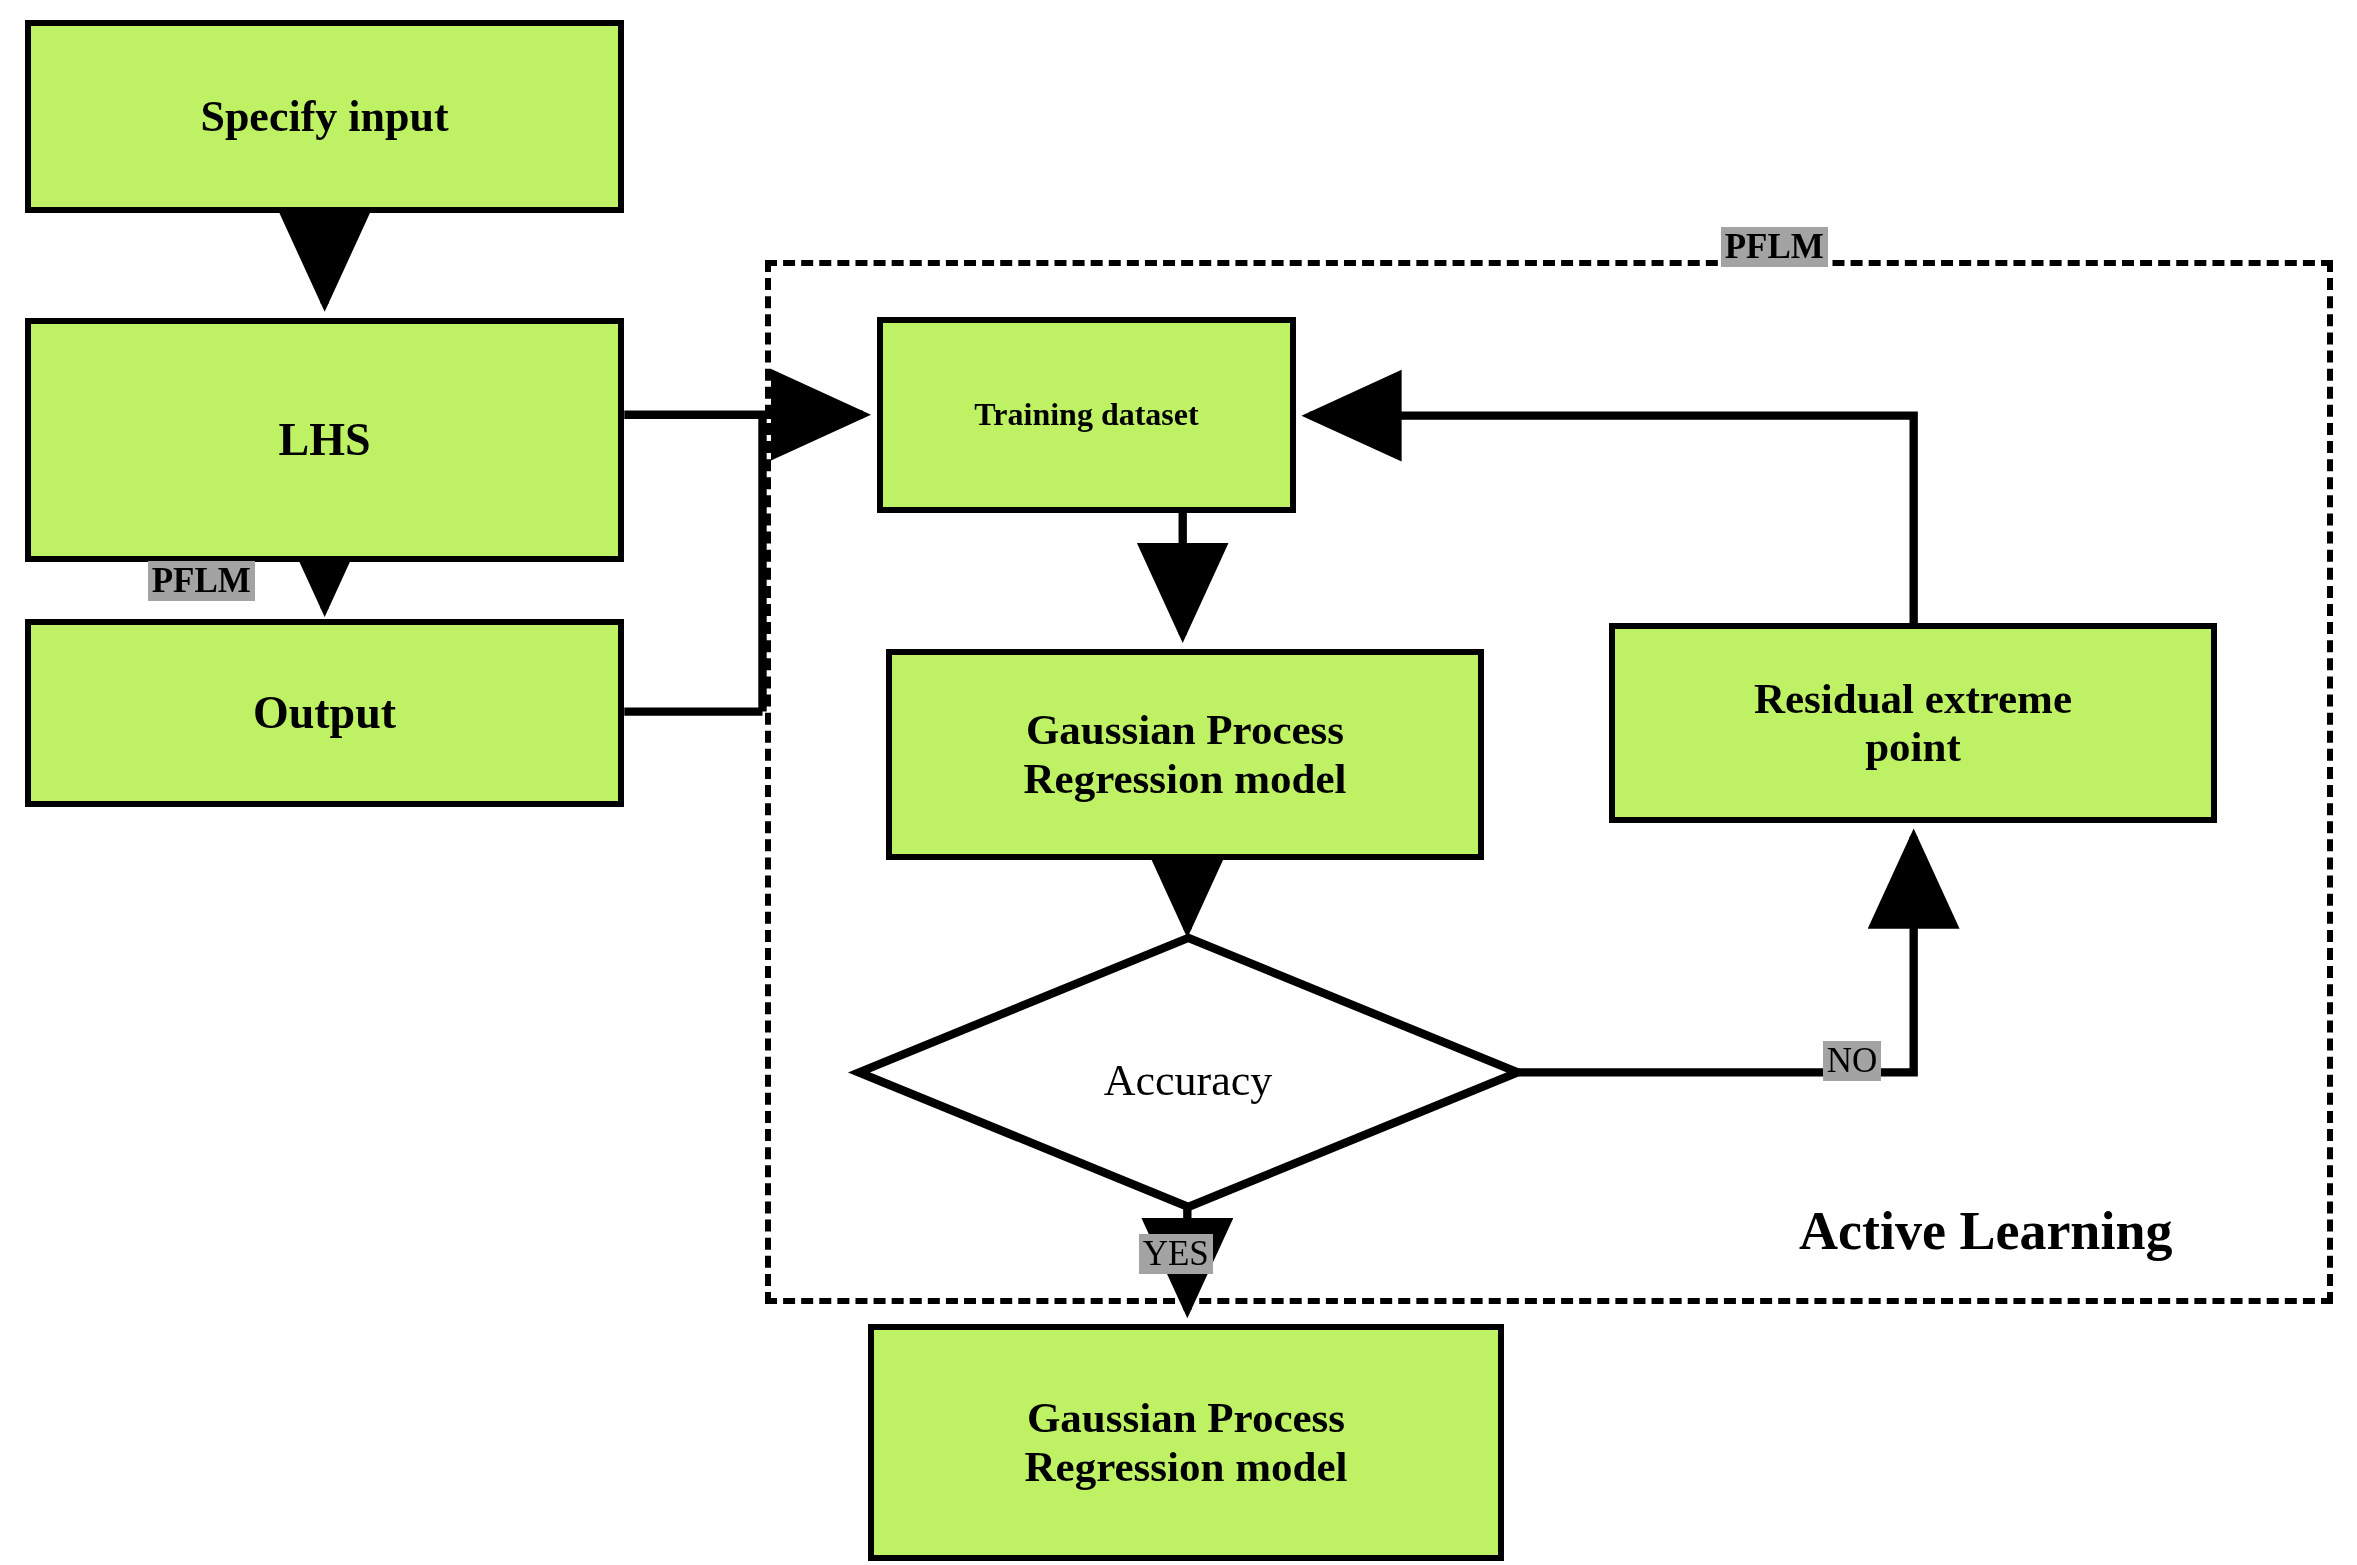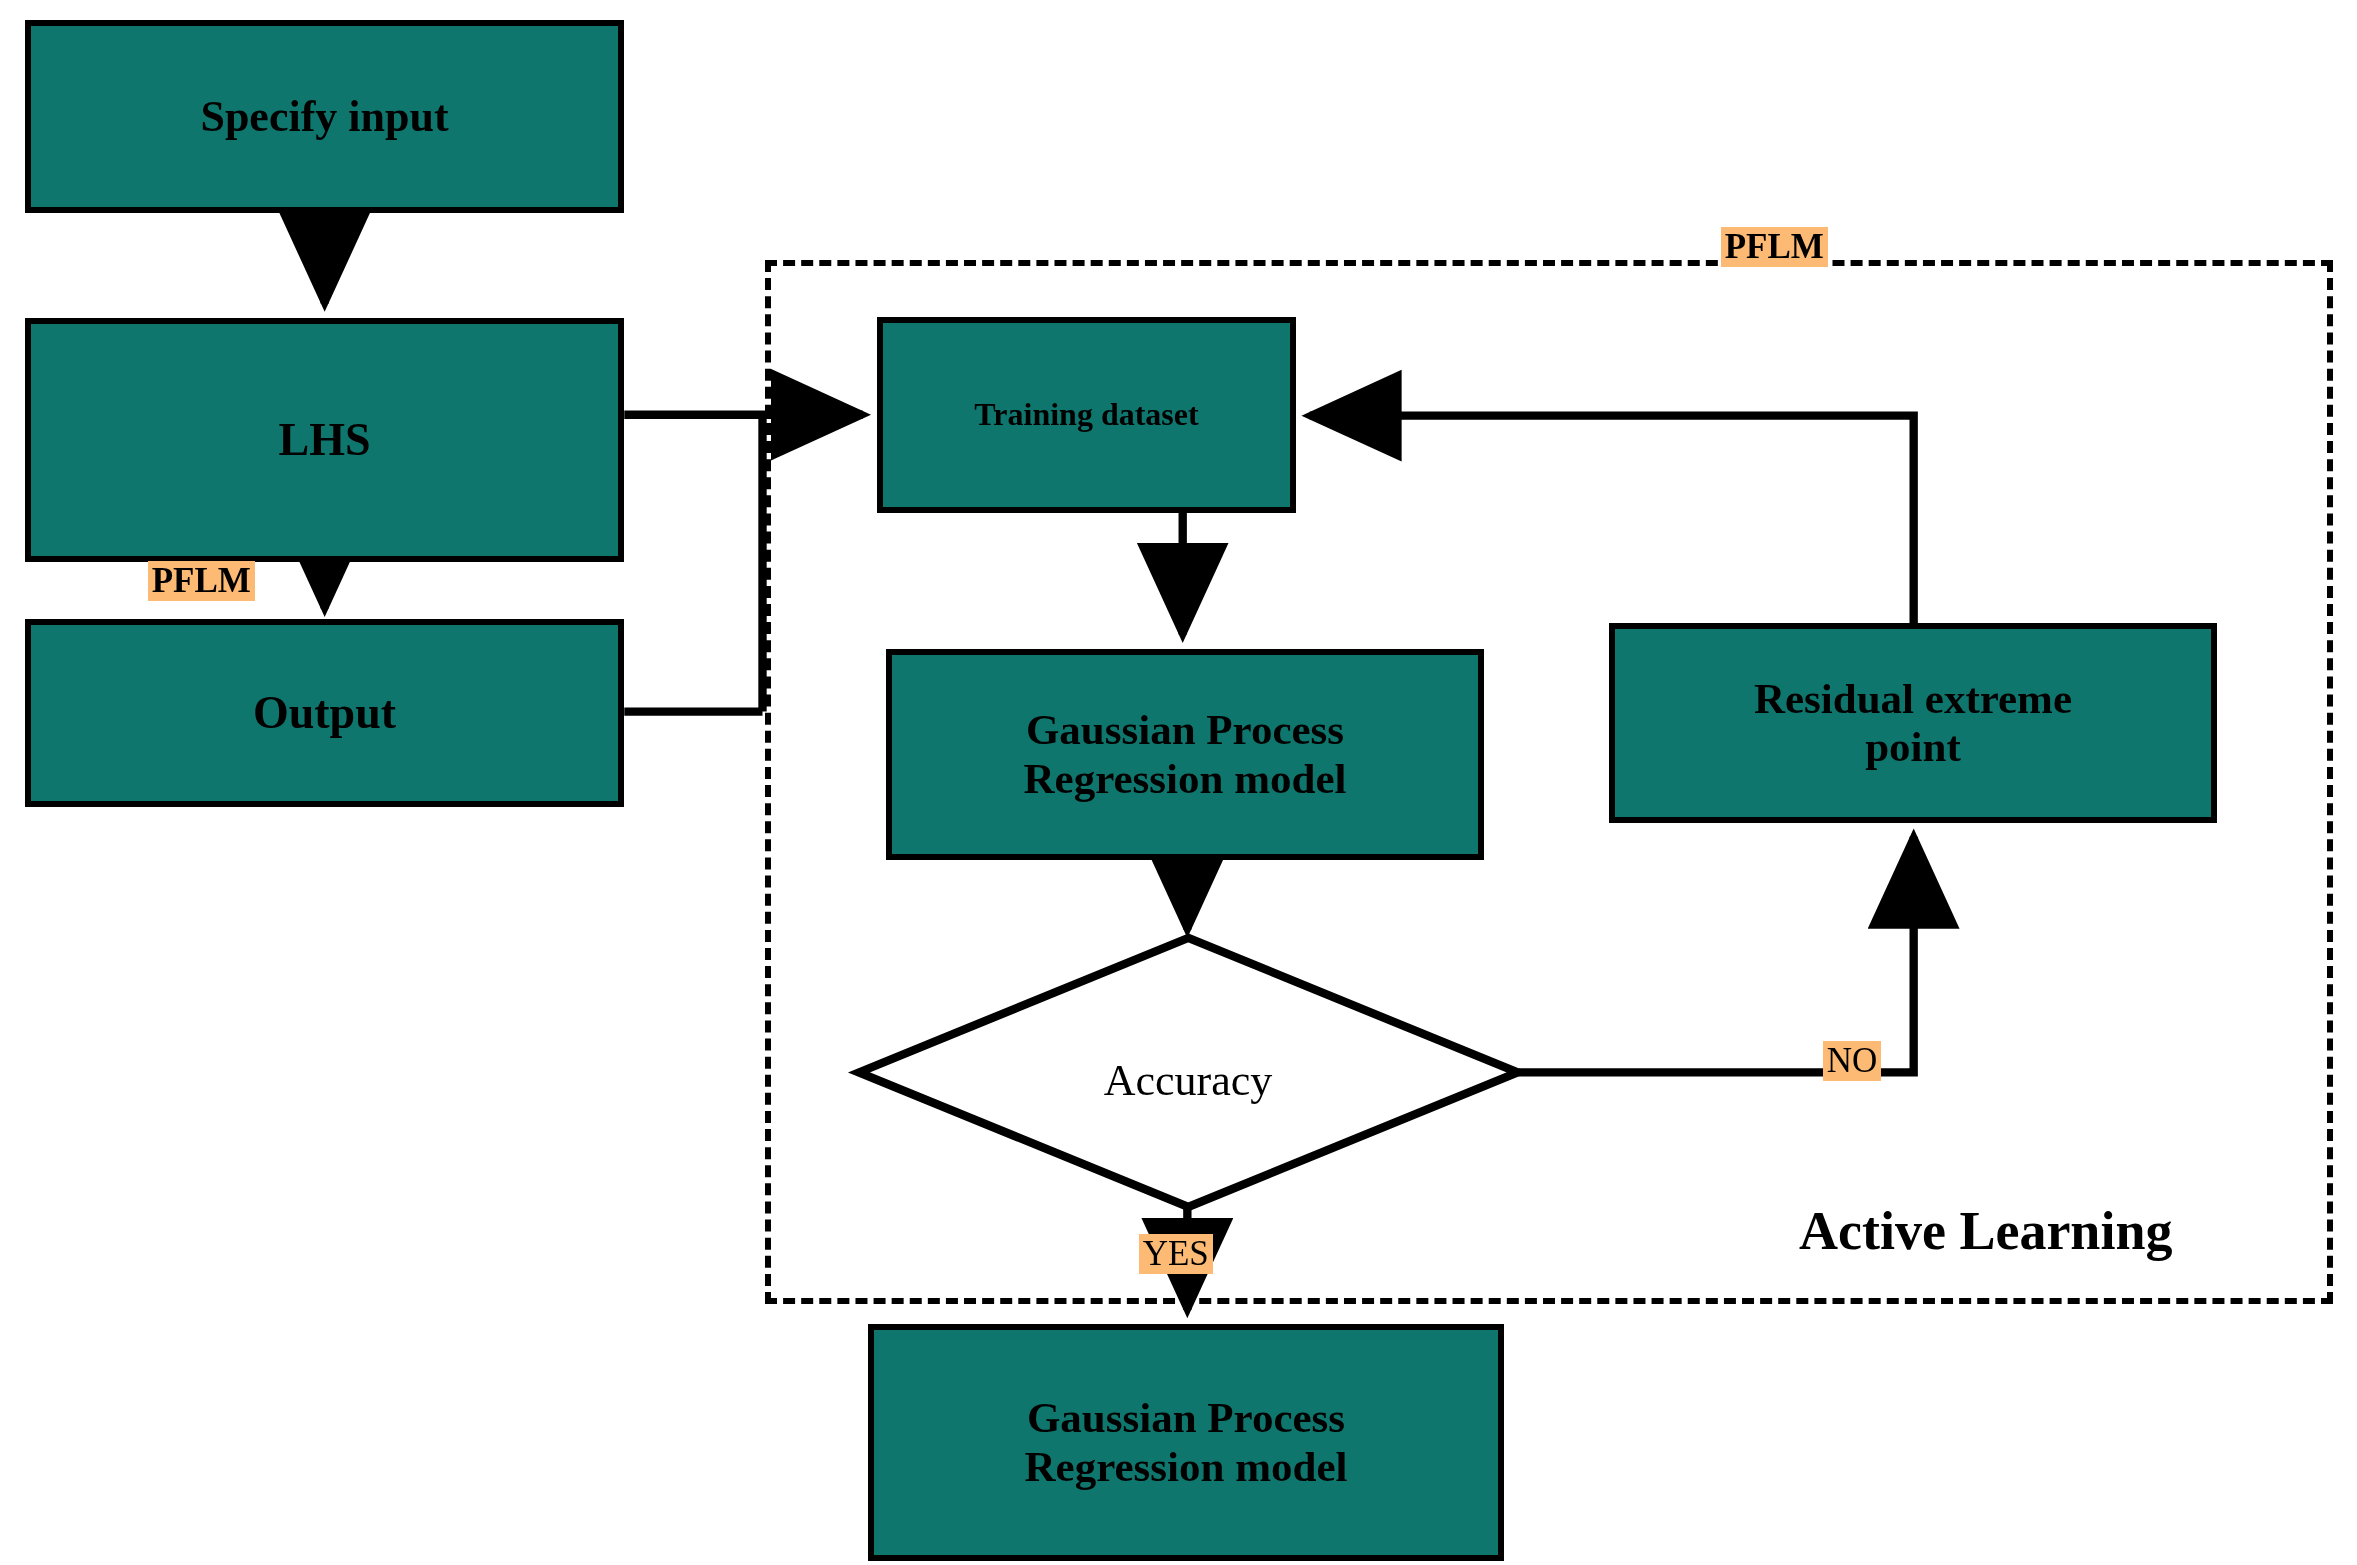--- a/index.html
+++ b/index.html
@@ -1,39 +1,39 @@
 <!DOCTYPE html>
 <html style="font-size:15px"><head>
 <meta charset="utf-8">
 <style>
   html,body{margin:0;padding:0;background:#ffffff;}
   body{width:2358px;height:1566px;position:relative;overflow:hidden;
        font-family:"Liberation Serif","DejaVu Serif",serif;color:#000;}
   #stage{position:absolute;left:0;top:0;width:2358px;height:1566px;}
   svg#wires{position:absolute;left:0;top:0;width:2358px;height:1566px;pointer-events:none;}
 
-  .node{position:absolute;box-sizing:border-box;border:6.5px solid #000;background:#0f766e;
+  .node{position:absolute;box-sizing:border-box;border:6.5px solid #000;background:#bef264;
         display:flex;align-items:center;justify-content:center;text-align:center;
         font-weight:700;line-height:1.12;z-index:3;}
   .node .txt{display:block;padding:0 9.3px;}
 
   #box-specify{left:25px;  top:20.4px;   width:599px; height:193px; font-size:44px;}
   #box-lhs{    left:25px;  top:318px;  width:599px; height:244px; font-size:46px;}
   #box-output{ left:25px;  top:619px;  width:599px; height:188px; font-size:46px;}
   #box-training{left:877px;top:317px;  width:419px; height:196px; font-size:32px;}
   #box-gpr-mid{left:886px; top:649px;  width:598px; height:211px; font-size:43px;}
   #box-residual{left:1609px;top:623px; width:608px; height:200px; font-size:43px;}
   #box-gpr-out{left:868px; top:1324px; width:636px; height:237px; font-size:43px;}
 
   
   #node-accuracy{position:absolute;left:858px;top:937px;width:660px;height:271px;z-index:3;}
   #node-accuracy .dlabel{position:absolute;left:0;top:8px;width:660px;height:271px;
       display:flex;align-items:center;justify-content:center;font-size:44px;font-weight:400;}
 
-  .edge-label{position:absolute;font-size:35px;font-weight:700;z-index:4;background:#fdba74;
+  .edge-label{position:absolute;font-size:35px;font-weight:700;z-index:4;background:#a3a3a3;
               padding:0 3.7px;white-space:nowrap;}
   .edge-label.thin{font-weight:400;}
   #lbl-pflm-left{left:148px; top:561px;}
   #lbl-pflm-right{left:1721px;top:227px;}
   #lbl-no{left:1823px; top:1041px;}
   #lbl-yes{left:1139px; top:1234px;}
 
   #lbl-active-learning{position:absolute;left:1799px;top:1200px;font-size:54px;
       font-weight:700;z-index:4;white-space:nowrap;}
 

